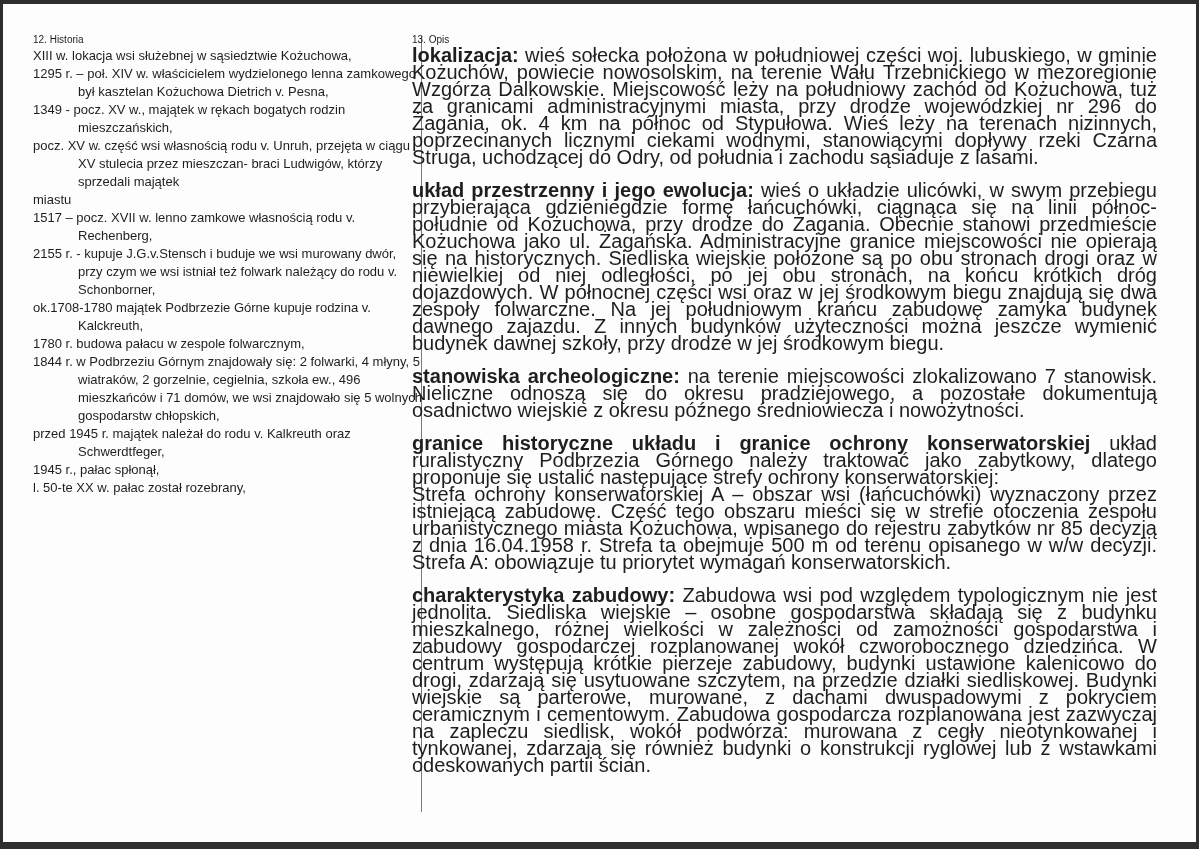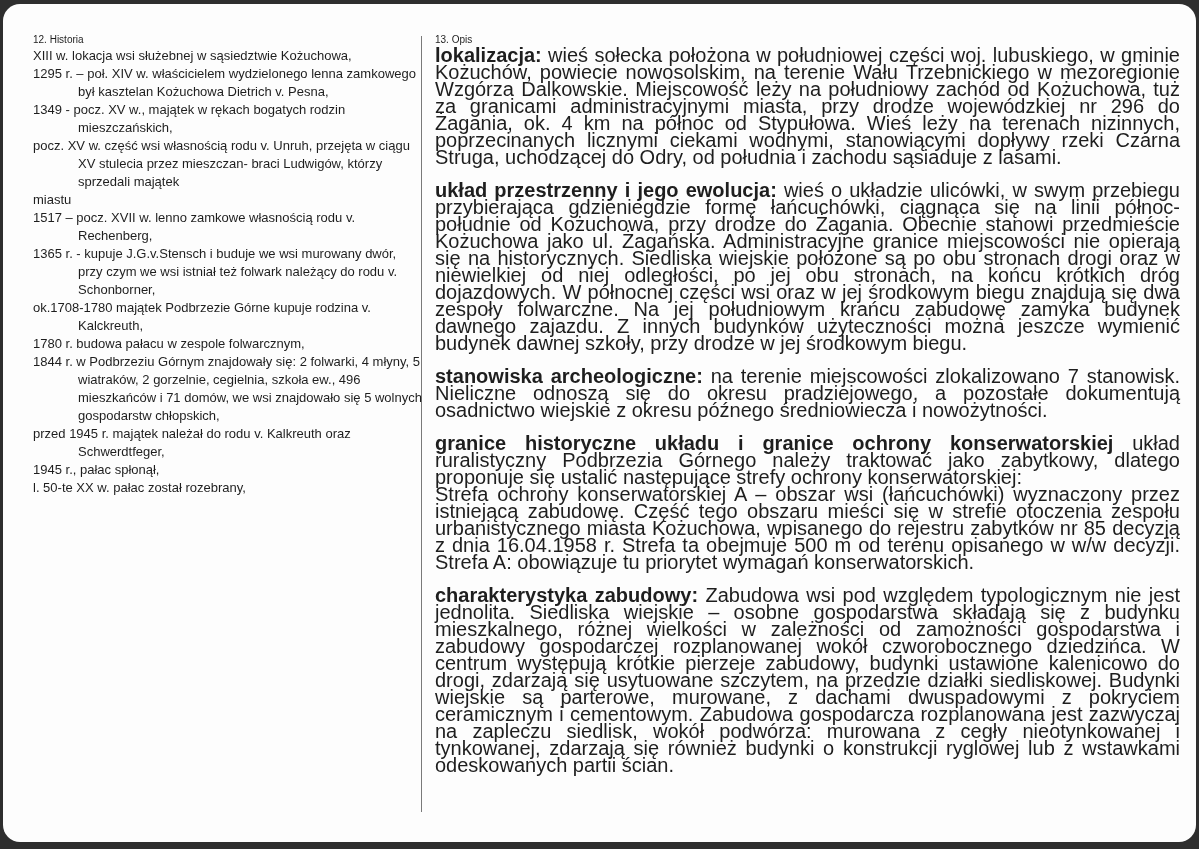--- a/index.html
+++ b/index.html
@@ -7,32 +7,31 @@
       width: 1199px; height: 849px; overflow: hidden;
       background: #2e2e2e;
       font-family: "Liberation Sans", sans-serif;
       color: #1e1e1e;
       position: relative;
     }
     .page {
       position: absolute; left: 3px; top: 4px;
       width: 1193px; height: 838px;
       background: #fdfdfd;
-      border-radius: 17px;
     }
     .divider {
       position: absolute; left: 418px; top: 32px;
       width: 1px; height: 776px;
       background: #7a7a7a;
     }
     .col-left {
       position: absolute; left: 30px; top: 30px; width: 390px;
     }
     .col-right {
-      position: absolute; left: 432px; top: 30px; width: 745px;
+      position: absolute; left: 409px; top: 30px; width: 745px;
     }
     .sec-title { font-size: 10px; line-height: 12px; margin-bottom: 1px; }
     .hist-item {
       font-size: 13px; line-height: 18px;
       padding-left: 45px; text-indent: -45px;
     }
     .hist-item.flush { padding-left: 0; text-indent: 0; }
     .para {
       font-size: 20px; line-height: 17px;
       text-align: justify;
@@ -48,21 +47,21 @@
   <div class="divider"></div>
 
   <div class="col-left">
     <div class="sec-title">12. Historia</div>
     <div class="hist-item">XIII w. lokacja wsi służebnej w sąsiedztwie Kożuchowa,</div>
     <div class="hist-item">1295 r. – poł. XIV w. właścicielem wydzielonego lenna zamkowego był kasztelan Kożuchowa Dietrich v. Pesna,</div>
     <div class="hist-item">1349 - pocz. XV w., majątek w rękach bogatych rodzin mieszczańskich,</div>
     <div class="hist-item">pocz. XV w. część wsi własnością rodu v. Unruh, przejęta w ciągu XV stulecia przez mieszczan- braci Ludwigów, którzy sprzedali majątek</div>
     <div class="hist-item flush">miastu</div>
     <div class="hist-item">1517 – pocz. XVII w. lenno zamkowe własnością rodu v. Rechenberg,</div>
-    <div class="hist-item">1365 r. - kupuje J.G.v.Stensch i buduje we wsi murowany dwór, przy czym we wsi  istniał też folwark należący do rodu v. Schonborner,</div>
+    <div class="hist-item">2155 r. - kupuje J.G.v.Stensch i buduje we wsi murowany dwór, przy czym we wsi  istniał też folwark należący do rodu v. Schonborner,</div>
     <div class="hist-item">ok.1708-1780 majątek Podbrzezie Górne kupuje rodzina v. Kalckreuth,</div>
     <div class="hist-item">1780 r. budowa pałacu w zespole folwarcznym,</div>
     <div class="hist-item">1844 r. w Podbrzeziu Górnym znajdowały się: 2 folwarki, 4 młyny, 5 wiatraków, 2 gorzelnie, cegielnia, szkoła ew., 496 mieszkańców i 71 domów, we wsi znajdowało się 5 wolnych gospodarstw chłopskich,</div>
     <div class="hist-item">przed 1945 r. majątek należał do rodu v. Kalkreuth oraz Schwerdtfeger,</div>
     <div class="hist-item">1945 r., pałac spłonął,</div>
     <div class="hist-item">l. 50-te XX w. pałac został rozebrany,</div>
   </div>
 
   <div class="col-right">
     <div class="sec-title">13. Opis</div>

